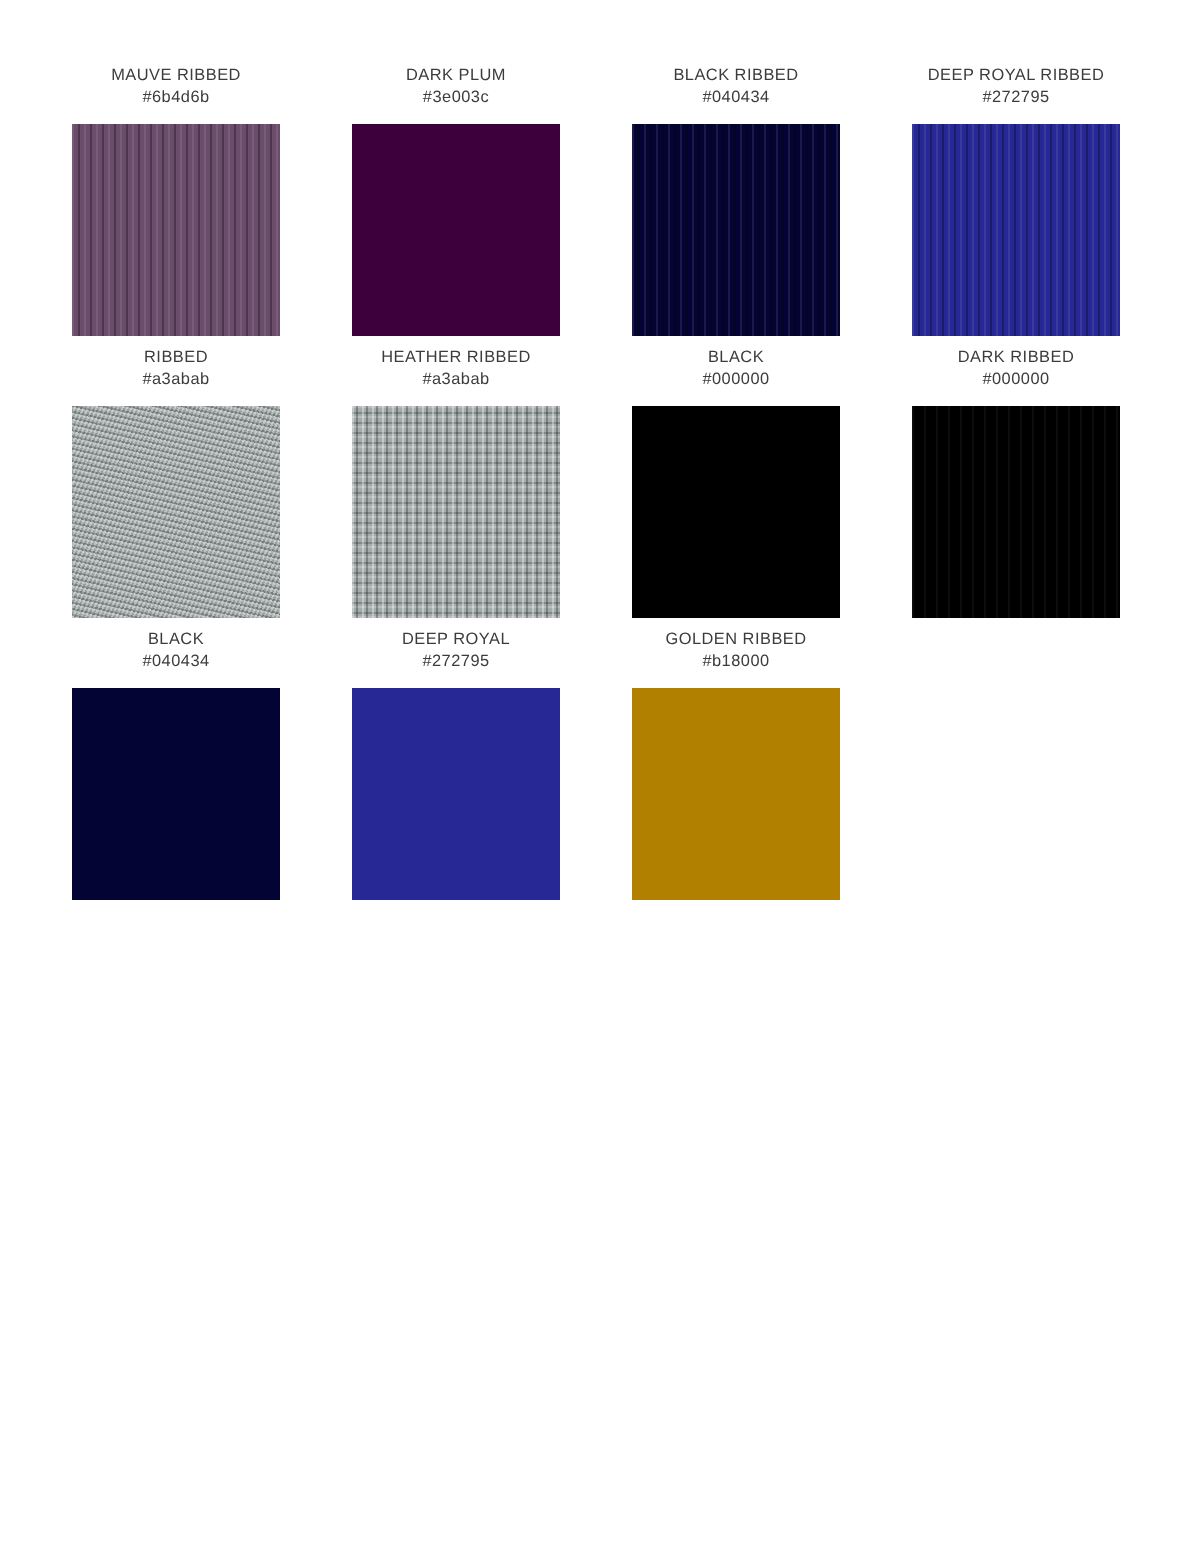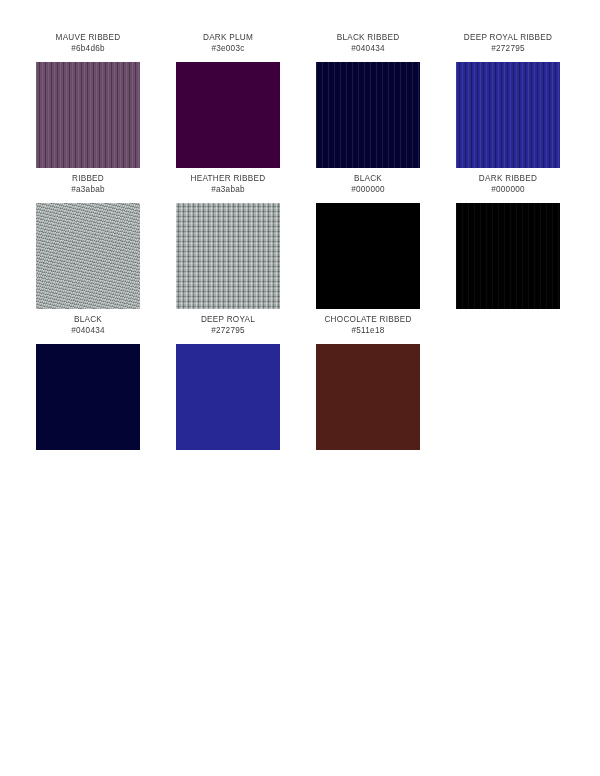--- a/index.html
+++ b/index.html
@@ -203,17 +203,17 @@
       <div class="swatch-name">BLACK</div>
       <div class="swatch-hex">#040434</div>
       <div class="swatch-chip tex-flat" style="background-color: rgb(4, 4, 52);"></div>
     </div>
     <div class="swatch-cell">
       <div class="swatch-name">DEEP ROYAL</div>
       <div class="swatch-hex">#272795</div>
       <div class="swatch-chip tex-flat" style="background-color: rgb(39, 39, 149);"></div>
     </div>
     <div class="swatch-cell">
-      <div class="swatch-name">CHOCOLATE RIBBED</div>
-      <div class="swatch-hex">#511e18</div>
-      <div class="swatch-chip tex-flat" style="background-color: rgb(81, 30, 24);"></div>
+      <div class="swatch-name">GOLDEN RIBBED</div>
+      <div class="swatch-hex">#b18000</div>
+      <div class="swatch-chip tex-flat" style="background-color: rgb(177, 128, 0);"></div>
     </div>
   </div>
 
 </body></html>

